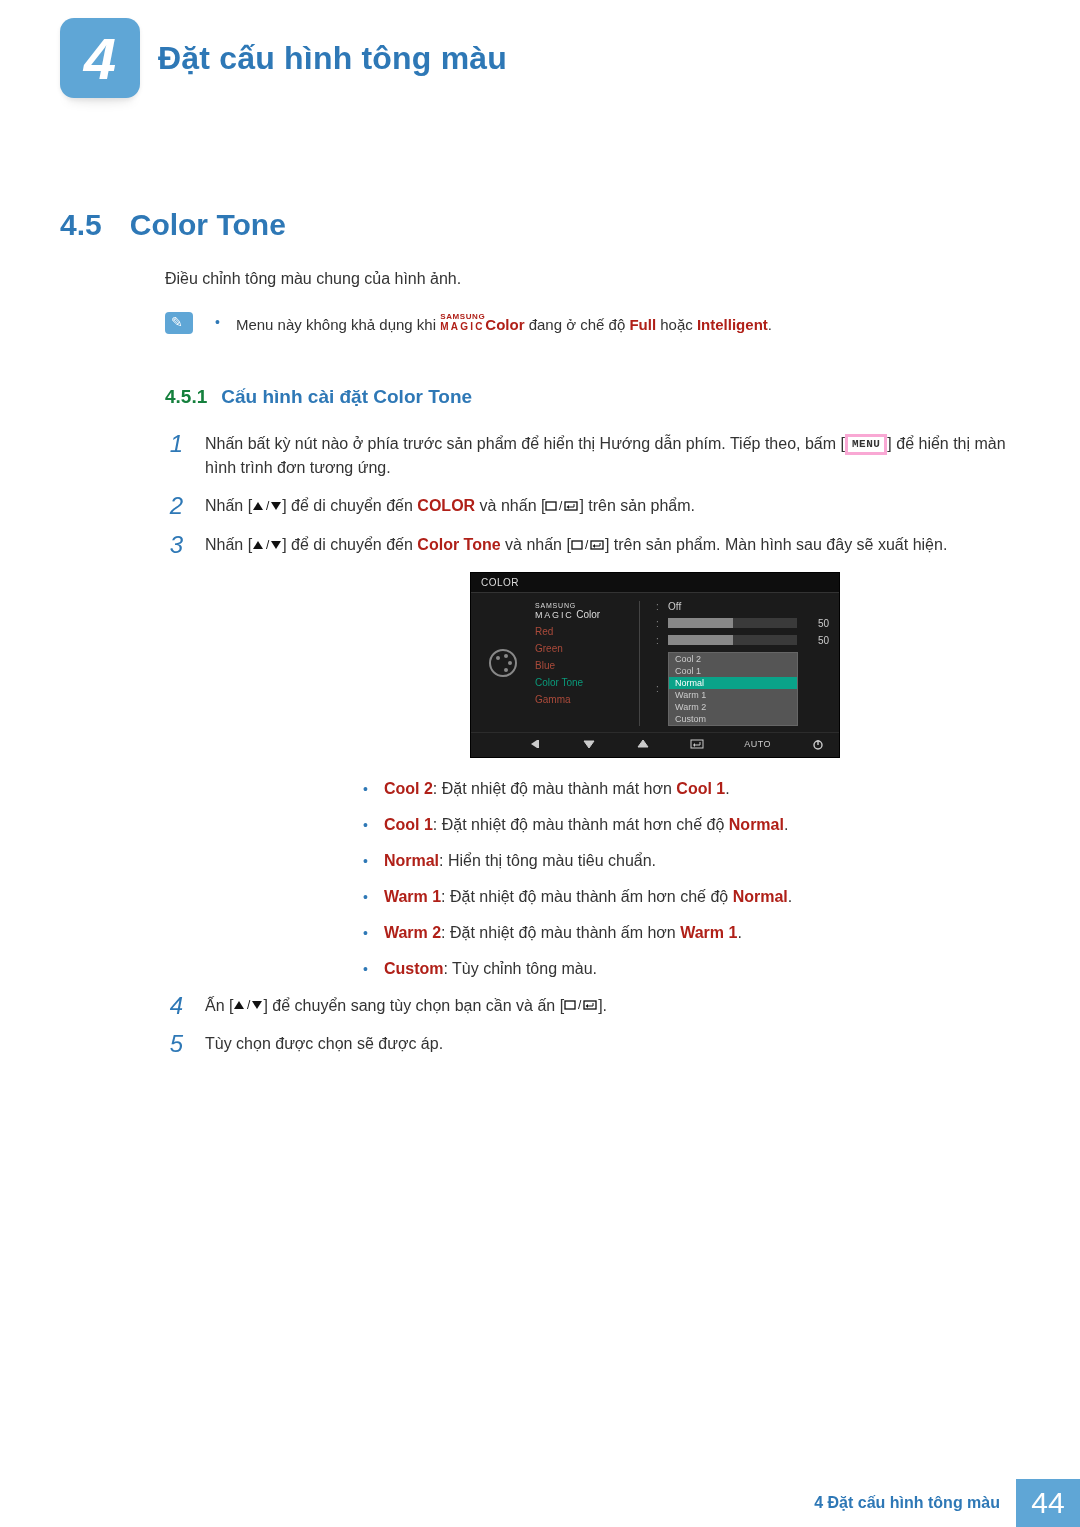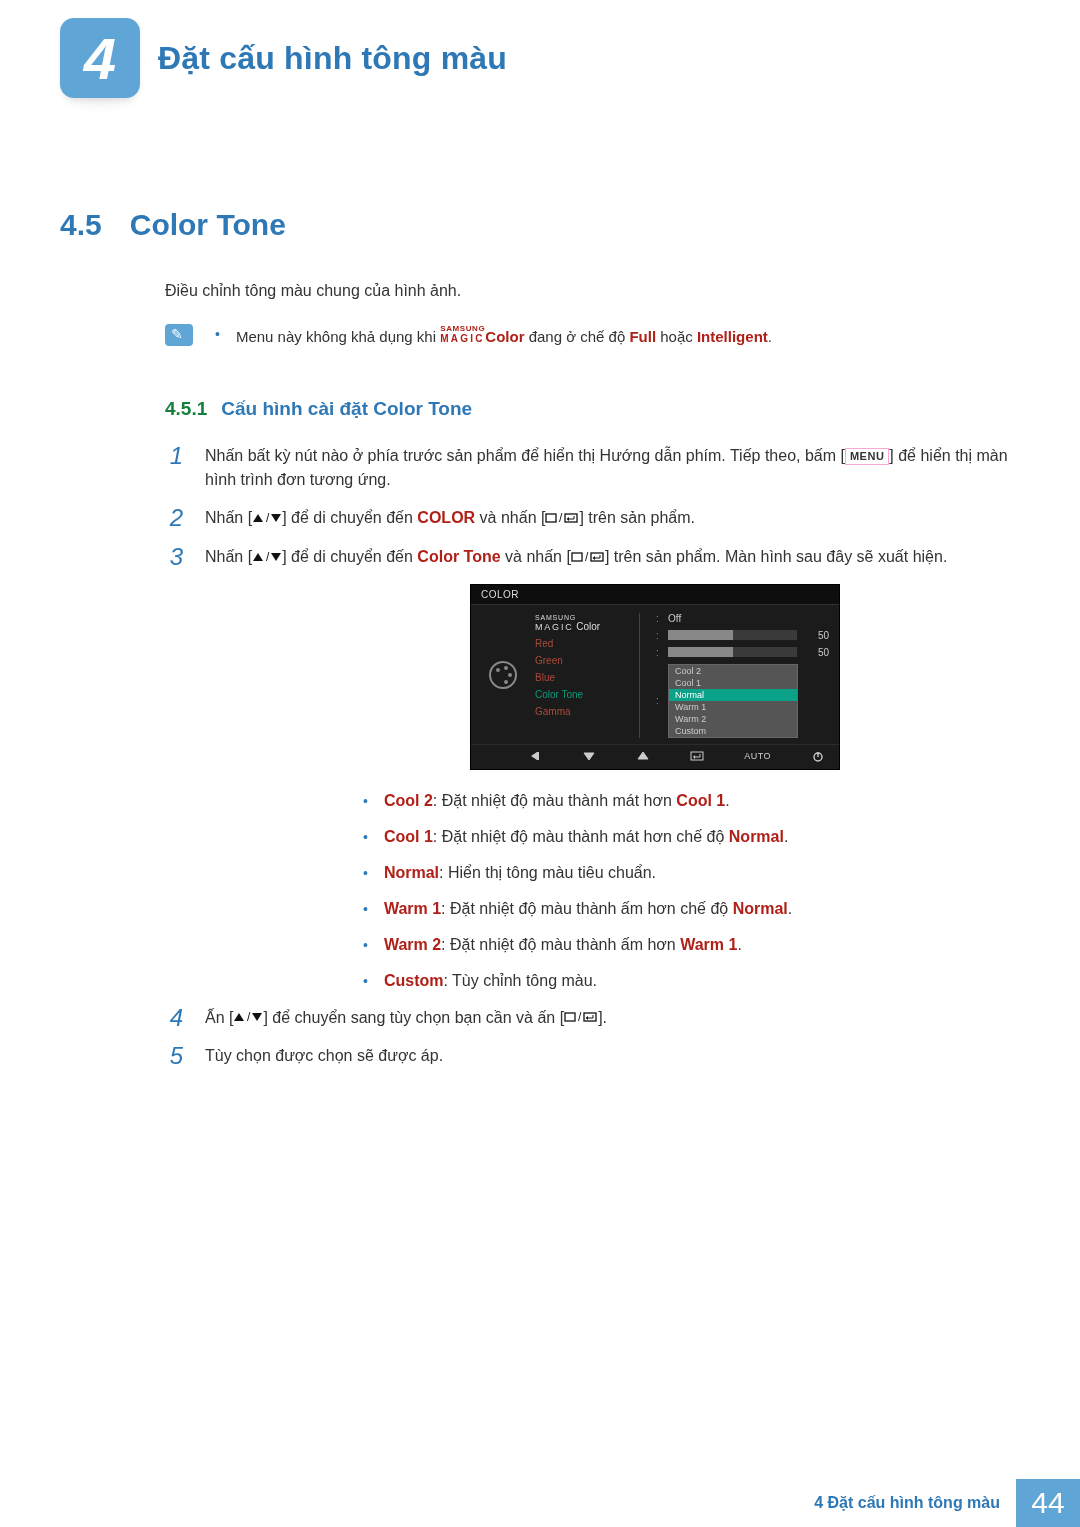--- a/index.html
+++ b/index.html
@@ -58,21 +58,21 @@
   .section-num {
     font-size: 30px;
     font-weight: 700;
     color: #2e78b6;
   }
   .section-title {
     font-size: 30px;
     font-weight: 700;
     color: #2e78b6;
   }
-  .body-text-block { margin-left: 105px; margin-top: 40px; }
+  .body-text-block { margin-left: 105px; margin-top: 28px; }
   .body-text { font-size: 16px; color:#333; }
   .note-row {
     display:flex;
     align-items:flex-start;
     margin-top: 24px;
     margin-left: 105px;
     gap: 22px;
   }
   .note-icon {
     width: 28px; height: 22px;
@@ -103,27 +103,28 @@
     gap: 14px;
   }
   .subsection-num { color:#15803d; font-weight:700; font-size:19px; }
   .subsection-title { color:#2e78b6; font-weight:700; font-size:19px; }
   .steps { margin-top: 24px; margin-left: 105px; }
   .step { display:flex; align-items:flex-start; gap: 22px; margin-bottom: 14px; }
   .step-num { color:#2e78b6; font-style:italic; font-size:24px; font-weight:400; width:18px; text-align:right; flex-shrink:0; line-height:24px;}
   .step-text { font-size:16px; color:#333; line-height:24px; }
   .menu-pill {
     display:inline-block;
-    border:1px solid #f9a8d4;
+    border:3px solid #f9a8d4;
     font-size:11px;
     font-weight:700;
     padding:0 4px;
     line-height:15px;
     vertical-align:middle;
     letter-spacing:0.5px;
+    font-family:Liberation Mono, monospace;
   }
   .osd-wrap { margin-left: 305px; margin-top: 12px; margin-bottom: 20px; }
   .osd {
     width: 370px;
     background:#1b1b1b;
     color:#bbb;
     font-size:10px;
     border:1px solid #000;
     padding-bottom:4px;
   }

